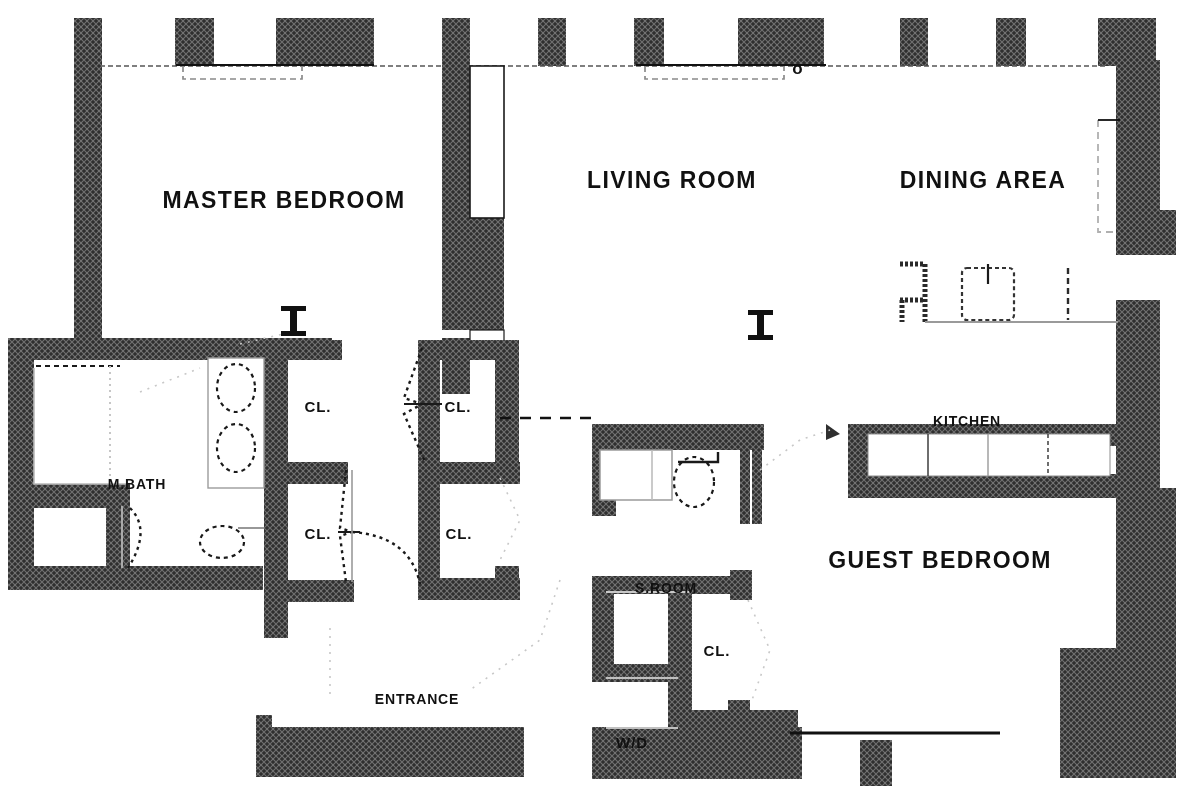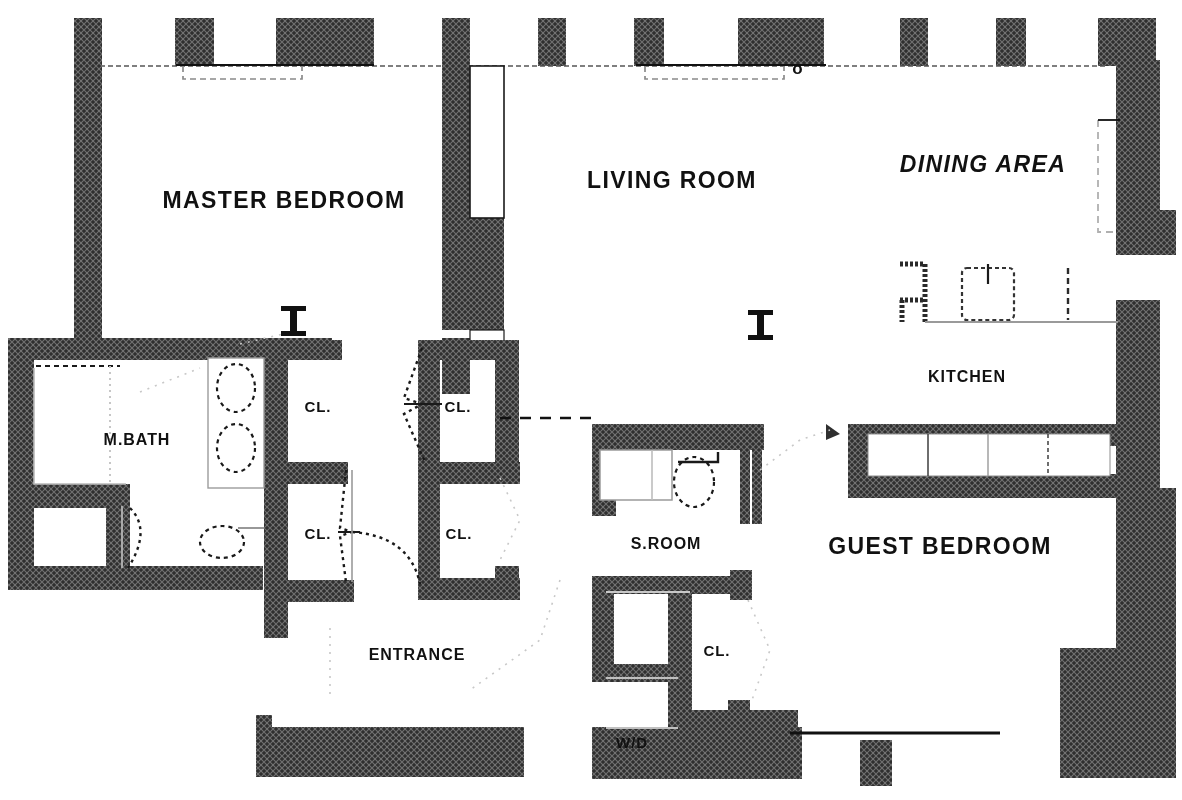--- a/index.html
+++ b/index.html
@@ -32,21 +32,21 @@
     font-family: "Liberation Sans", sans-serif;
     font-weight: bold;
     letter-spacing: 0.06em;
     white-space: nowrap;
     transform: translate(-50%, -50%);
     text-align: center;
     line-height: 1;
     -webkit-font-smoothing: none;
   }
   .lbl-lg { font-size: 23px; }
-  .lbl-md { font-size: 16px; }
+  .lbl-md { font-size: 14px; margin-top: 44px; }
   .lbl-sm { font-size: 15px; }
   .lbl-xs { font-size: 17px; }
 </style>
 </head>
 <body>
 
 <div id="plan-root">
 
   <svg id="plan-svg" viewBox="0 0 1182 800" xmlns="http://www.w3.org/2000/svg">
     <defs>
@@ -236,23 +236,23 @@
         <rect x="748" y="310" width="25" height="5"></rect>
         <rect x="757" y="314" width="7" height="22"></rect>
         <rect x="748" y="335" width="25" height="5"></rect>
       </g>
 
     </g>
   </svg>
 
   <div class="room-label lbl-lg" style="left:284px; top:200px;">MASTER BEDROOM</div>
   <div class="room-label lbl-lg" style="left:672px; top:180px;">LIVING ROOM</div>
-  <div class="room-label lbl-lg" style="left:983px; top:164px;font-style:italic;">DINING AREA</div>
+  <div class="room-label lbl-lg" style="left:983px; top:180px;">DINING AREA</div>
   <div class="room-label lbl-md" style="left:967px; top:377px;">KITCHEN</div>
-  <div class="room-label lbl-lg" style="left:940px; top:546px;">GUEST BEDROOM</div>
+  <div class="room-label lbl-lg" style="left:940px; top:560px;">GUEST BEDROOM</div>
   <div class="room-label lbl-md" style="left:137px; top:440px;">M.BATH</div>
   <div class="room-label lbl-md" style="left:666px; top:544px;">S.ROOM</div>
   <div class="room-label lbl-md" style="left:417px; top:655px;">ENTRANCE</div>
   <div class="room-label lbl-sm" style="left:318px; top:406px;">CL.</div>
   <div class="room-label lbl-sm" style="left:458px; top:406px;">CL.</div>
   <div class="room-label lbl-sm" style="left:318px; top:533px;">CL.</div>
   <div class="room-label lbl-sm" style="left:459px; top:533px;">CL.</div>
   <div class="room-label lbl-sm" style="left:717px; top:650px;">CL.</div>
   <div class="room-label lbl-sm" style="left:632px; top:742px;">W/D</div>
 

